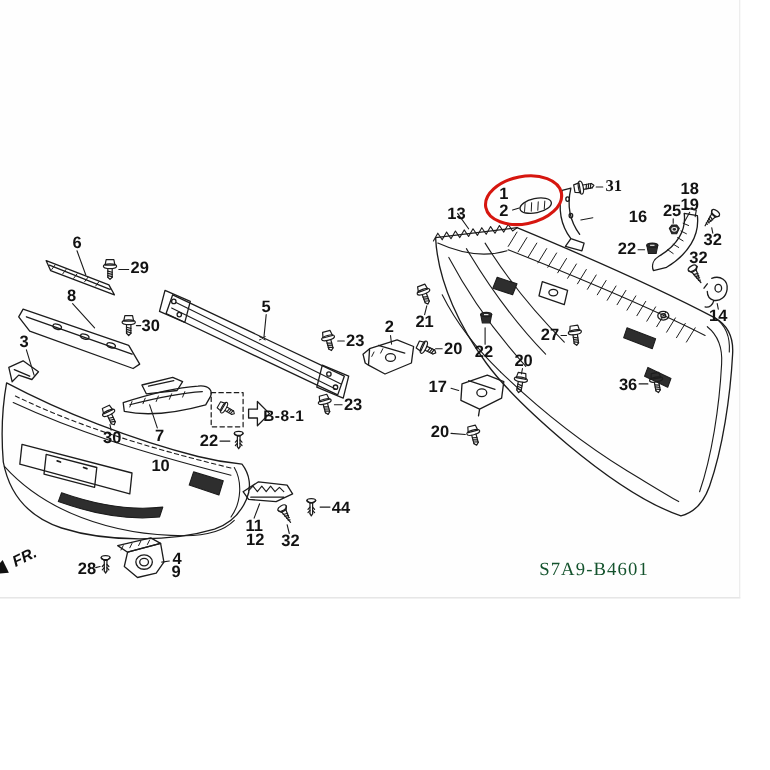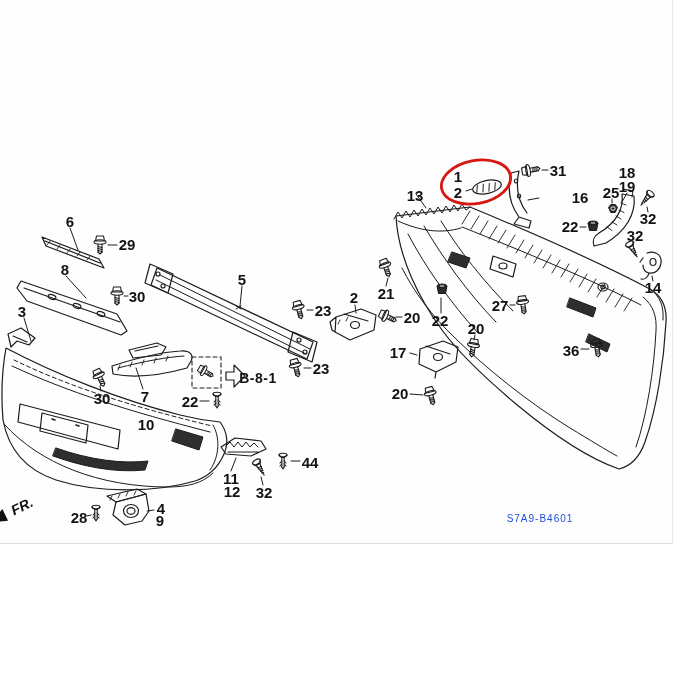--- a/index.html
+++ b/index.html
@@ -5,21 +5,21 @@
   html,body{margin:0;padding:0;background:#ffffff;}
   .stage{position:relative;width:700px;height:700px;background:#ffffff;overflow:hidden;
          font-family:"Liberation Sans",sans-serif;}
   .sheet{position:absolute;left:0;top:0;width:672px;height:543px;background:#fefefe;
          border-right:1px solid #e9e9e9;border-bottom:1px solid #dcdcdc;}
   svg.art{position:absolute;left:0;top:0;}
   .callout{position:absolute;transform:translate(-50%,-50%);
            font-size:15px;font-weight:700;color:#121212;white-space:nowrap;line-height:1;}
   .callout.ref{font-size:14px;letter-spacing:.5px;}
   .code{position:absolute;transform:translate(-50%,-50%);
-        font-family:Liberation Sans, sans-serif;font-size:10px;color:#1d4ed8;letter-spacing:1px;white-space:nowrap;}
+        font-family:Liberation Serif, serif;font-size:17px;color:#14532d;letter-spacing:1px;white-space:nowrap;}
   .fr{position:absolute;transform:translate(-50%,-50%) rotate(-26deg);
       font-size:14px;font-weight:700;font-style:italic;color:#101010;white-space:nowrap;}
 </style>
 </head>
 <body>
 
 <div class="stage">
   <div class="sheet"></div>
 
   <svg class="art" width="700" height="700" viewBox="0 0 700 700">
@@ -219,21 +219,21 @@
       <span class="callout" style="left: 231px; top: 478px;">11</span>
       <span class="callout" style="left: 232px; top: 491px;">12</span>
       <span class="callout" style="left: 264px; top: 492px;">32</span>
       <span class="callout" style="left: 310px; top: 462px;">44</span>
       <span class="callout" style="left: 79px; top: 517px;">28</span>
       <span class="callout" style="left: 161px; top: 508px;">4</span>
       <span class="callout" style="left: 160px; top: 520px;">9</span>
       <span class="callout" style="left: 415px; top: 195px;">13</span>
       <span class="callout" style="left: 458px; top: 176px;">1</span>
       <span class="callout" style="left: 458px; top: 192px;">2</span>
-      <span class="callout" style="left: 558px; top: 170px;">31</span>
+      <span class="callout" style="left: 558px; top: 170px; font-family: Liberation Serif, serif;">31</span>
       <span class="callout" style="left: 580px; top: 197px;">16</span>
       <span class="callout" style="left: 627px; top: 172px;">18</span>
       <span class="callout" style="left: 627px; top: 186px;">19</span>
       <span class="callout" style="left: 611px; top: 192px;">25</span>
       <span class="callout" style="left: 648px; top: 218px;">32</span>
       <span class="callout" style="left: 570px; top: 226px;">22</span>
       <span class="callout" style="left: 635px; top: 235px;">32</span>
       <span class="callout" style="left: 653px; top: 287px;">14</span>
       <span class="callout" style="left: 386px; top: 293px;">21</span>
       <span class="callout" style="left: 354px; top: 297px;">2</span>

